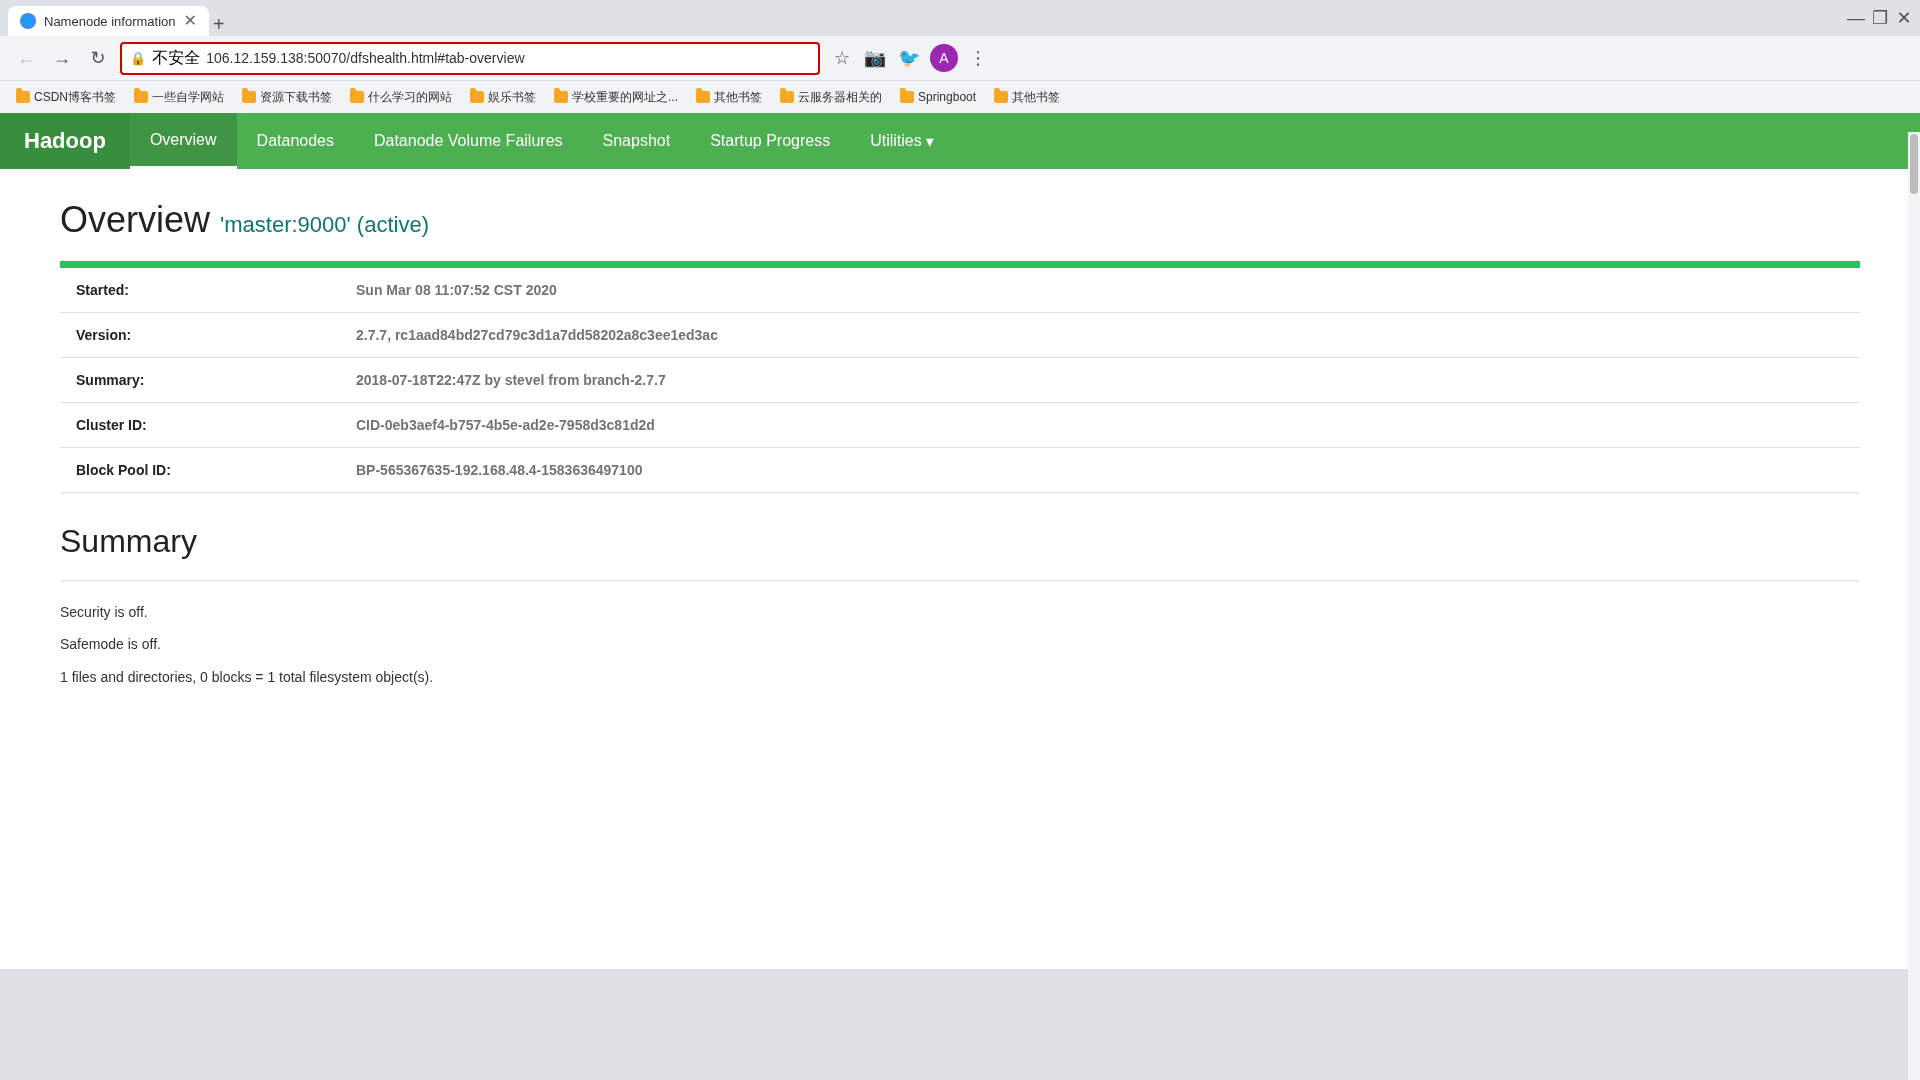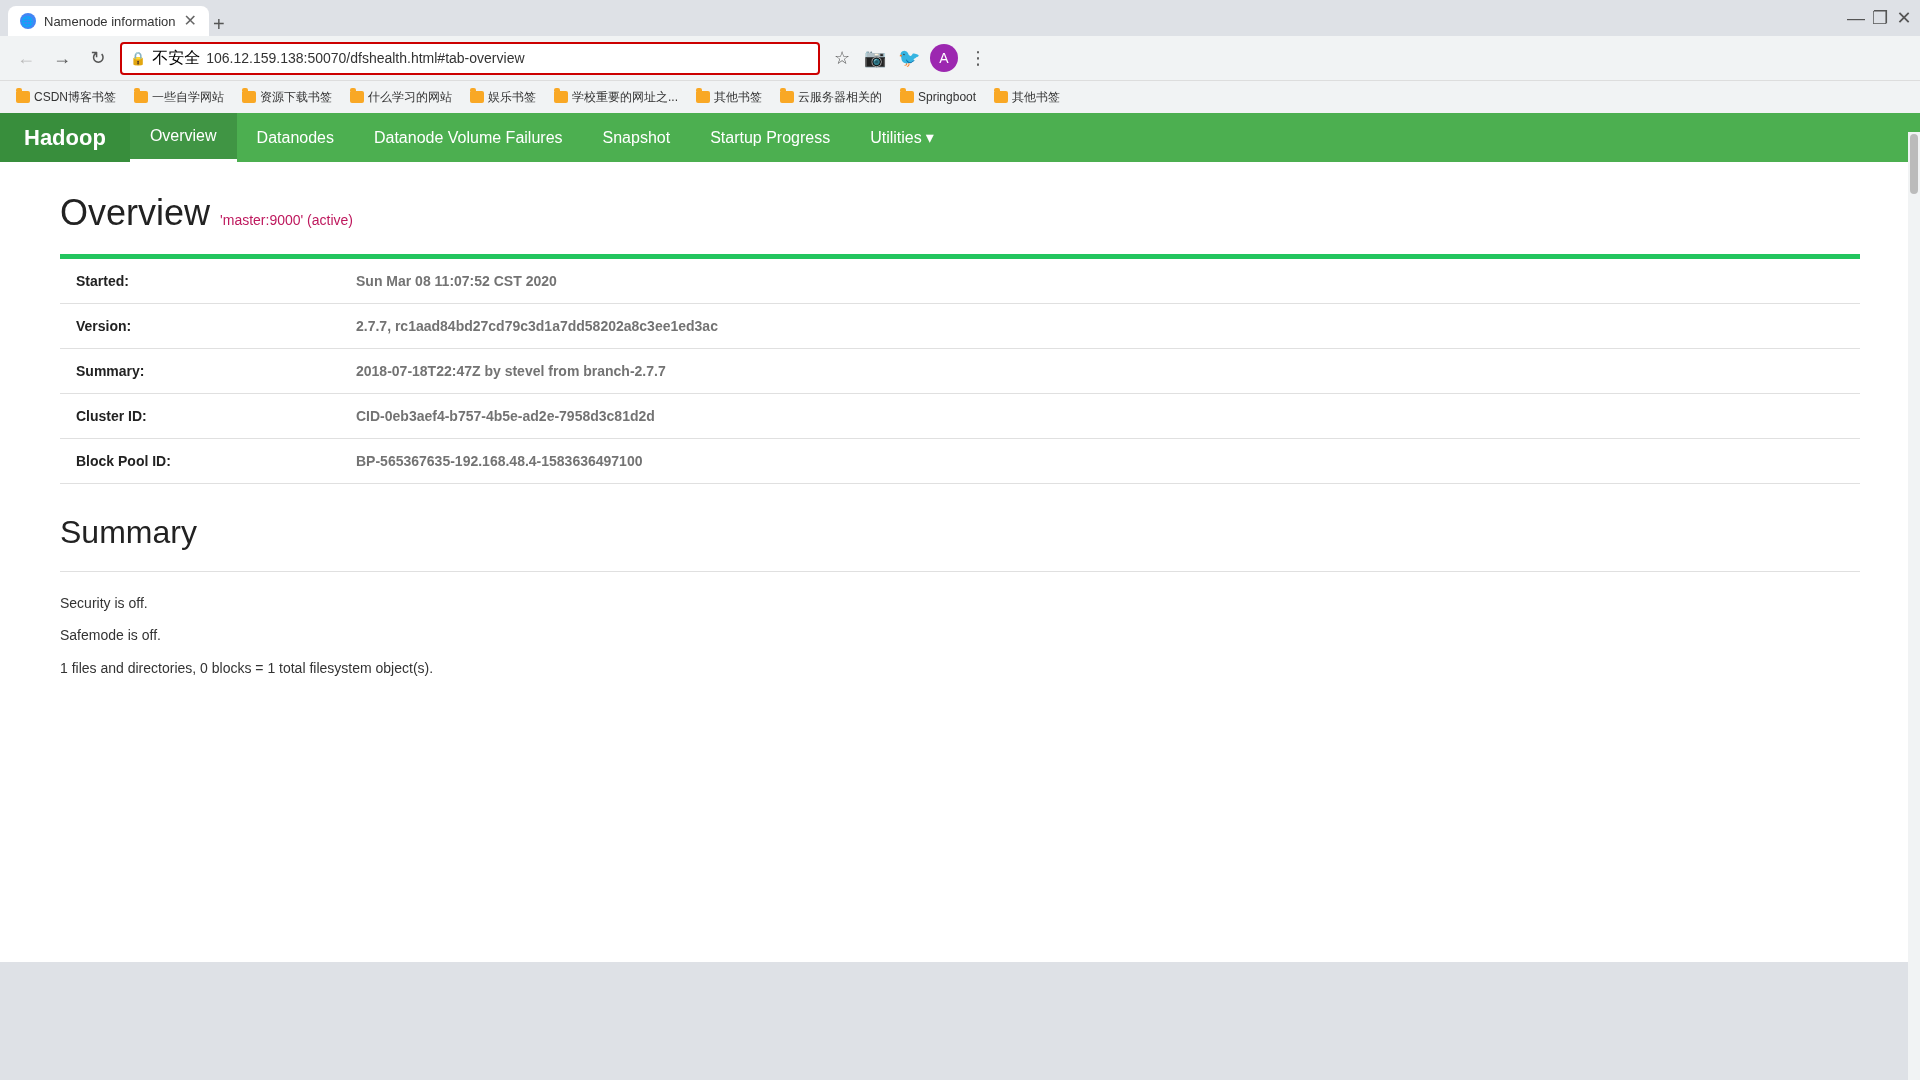--- a/index.html
+++ b/index.html
@@ -198,21 +198,21 @@
       left: 0;
       width: 6px;
       height: 3px;
       background: #f9a825;
       border-radius: 2px 2px 0 0;
     }
 
     
     .hadoop-nav {
       background: #4caf50;
-      height: 49px;
+      height: 56px;
       display: flex;
       align-items: stretch;
     }
     .hadoop-brand {
       background: #388e3c;
       color: white;
       font-size: 22px;
       font-weight: bold;
       padding: 0 24px;
       display: flex;
@@ -250,35 +250,35 @@
     }
 
     
     .overview-title {
       font-size: 36px;
       font-weight: normal;
       color: #222;
       margin-bottom: 20px;
     }
     .overview-subtitle {
-      font-size: 14px;
-      color: #be185d;
+      font-size: 22px;
+      color: #0f766e;
       font-weight: normal;
     }
 
     .info-table {
       width: 100%;
       border-collapse: collapse;
       margin-bottom: 30px;
     }
     .info-table tr {
       border-bottom: 1px solid #e0e0e0;
     }
     .info-table tr:first-child {
-      border-top: 5px solid #22c55e;
+      border-top: 7px solid #22c55e;
     }
     .info-table td {
       padding: 14px 16px;
       vertical-align: middle;
     }
     .info-table td:first-child {
       font-weight: bold;
       width: 280px;
       color: #222;
     }

